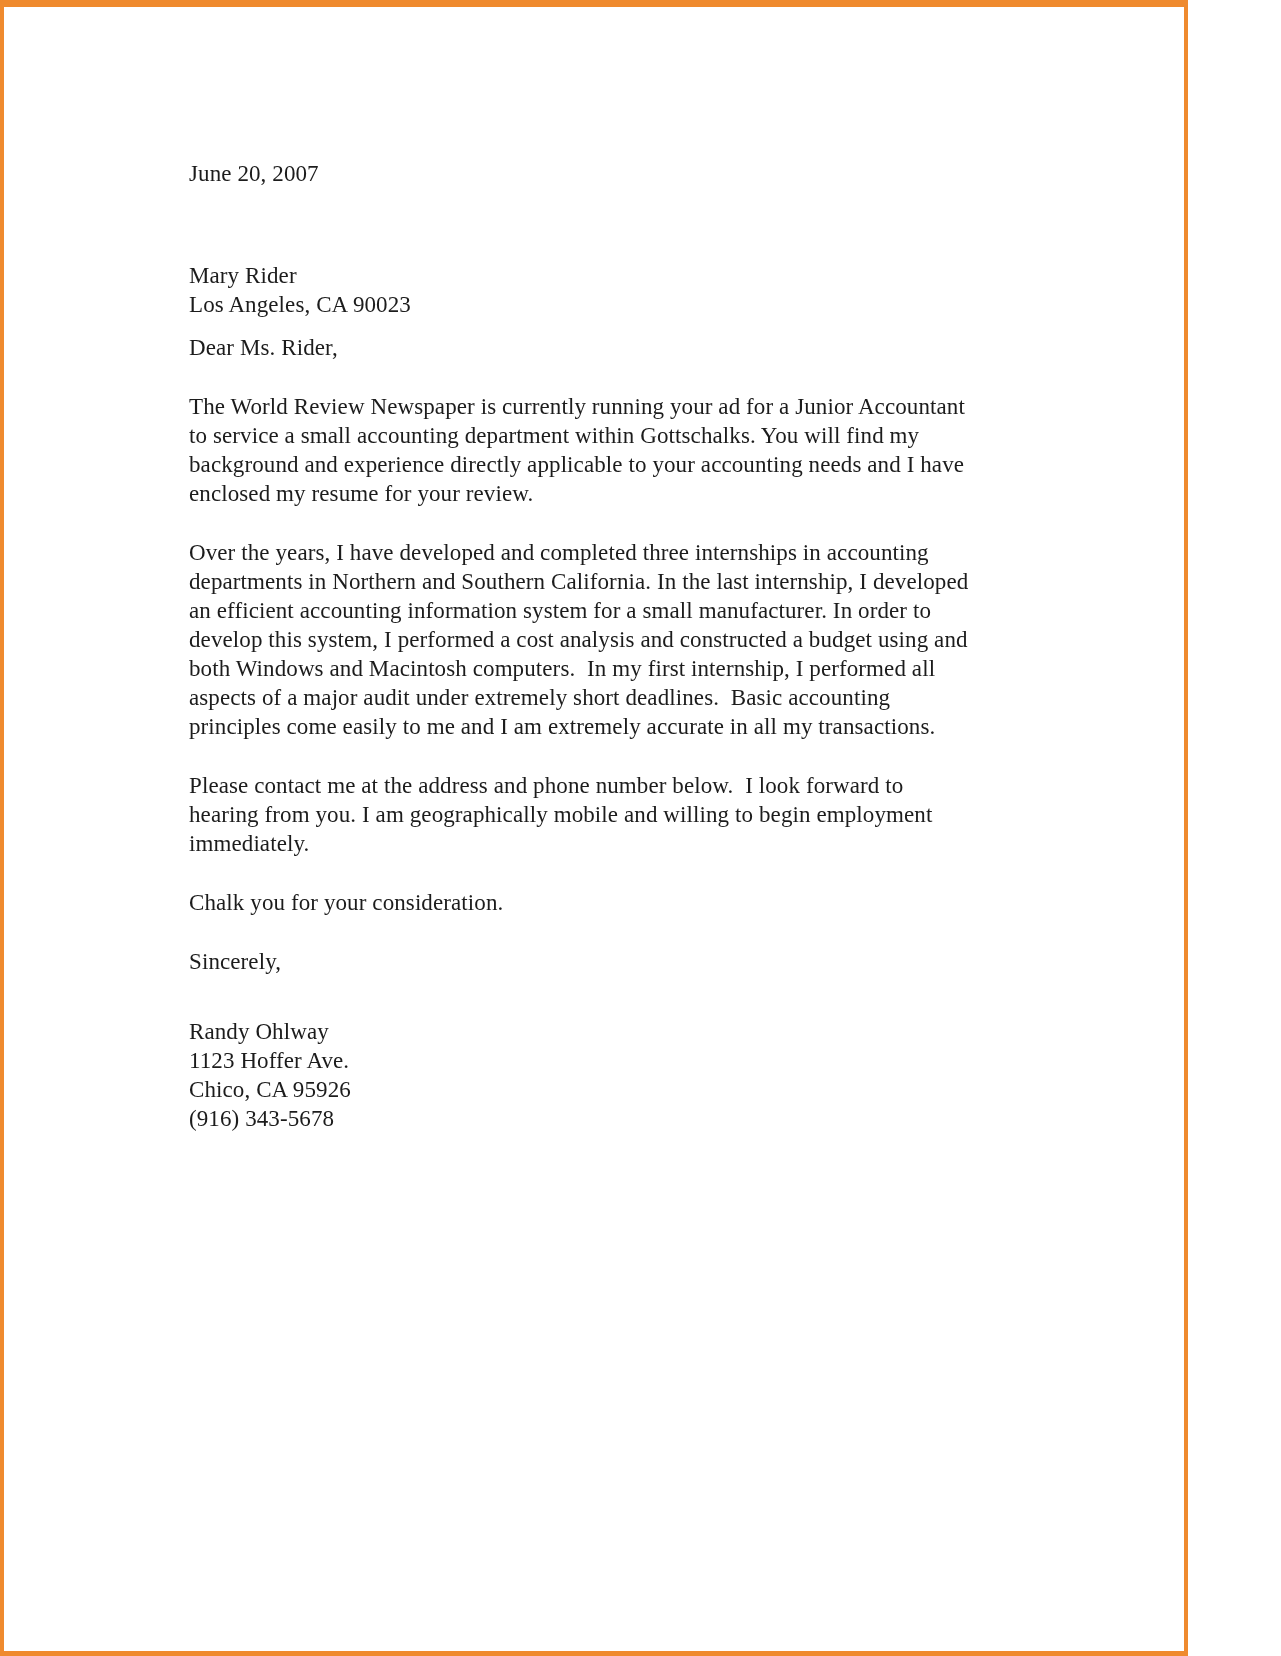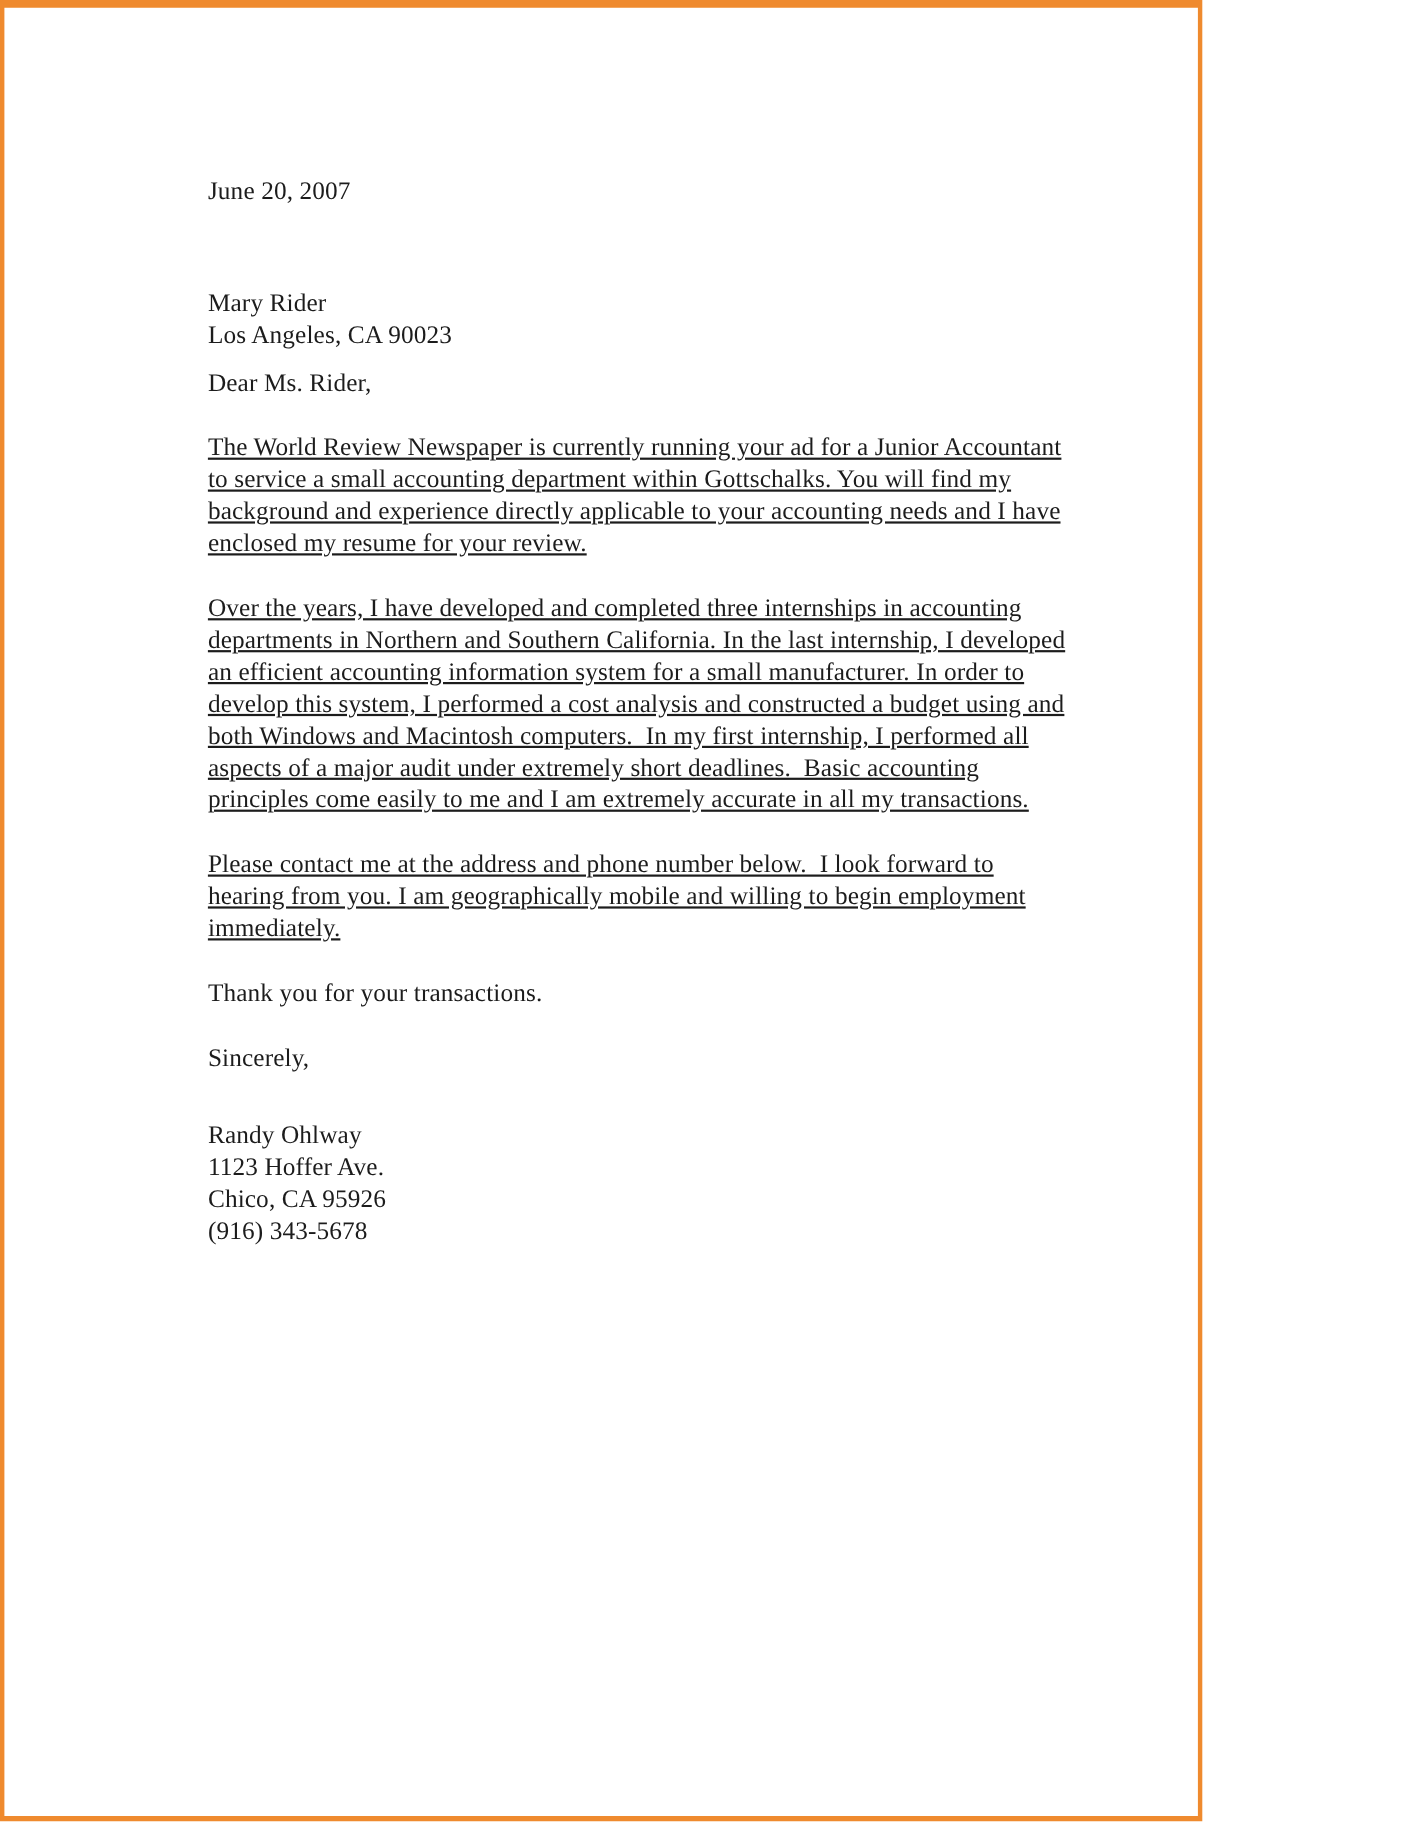--- a/index.html
+++ b/index.html
@@ -2,21 +2,21 @@
 <html><head>
 <meta charset="utf-8">
 <style>
   html, body {
     margin: 0;
     padding: 0;
     background: #ffffff;
   }
   .page {
     position: relative;
-    width: 1093px;
+    width: 1188px;
     height: 1656px;
     box-sizing: border-box;
     background: #ffffff;
     border-top: 7px solid #ef8a2e;
     border-right: 4px solid #ef8a2e;
     border-bottom: 5px solid #ef8a2e;
     border-left: 4px solid #ef8a2e;
     overflow: hidden;
   }
   .content {
@@ -26,21 +26,21 @@
     line-height: 29px;
     color: #1c1c1c;
     letter-spacing: 0.1px;
   }
   .line {
     white-space: pre; 
   }
   .date-block      { margin-bottom: 73px; }
   .recipient-block { margin-bottom: 14px; }
   .salutation-block{ margin-bottom: 30px; }
-  .para            { margin-bottom: 30px; text-decoration: underline; }
+  .para            { margin-bottom: 30px; }
   .thanks-block    { margin-bottom: 30px; }
   .closing-block   { margin-bottom: 41px; }
 </style>
 </head>
 <body>
 
 <div class="page">
   <div class="content">
 
     <div class="date-block">
@@ -73,21 +73,21 @@
       <div class="line">principles come easily to me and I am extremely accurate in all my transactions.</div>
     </div>
 
     <div class="para">
       <div class="line">Please contact me at the address and phone number below.  I look forward to</div>
       <div class="line">hearing from you. I am geographically mobile and willing to begin employment</div>
       <div class="line">immediately.</div>
     </div>
 
     <div class="thanks-block">
-      <div class="line">Thank you for your transactions.</div>
+      <div class="line">Chalk you for your consideration.</div>
     </div>
 
     <div class="closing-block">
       <div class="line">Sincerely,</div>
     </div>
 
     <div class="signature-block">
       <div class="line">Randy Ohlway</div>
       <div class="line">1123 Hoffer Ave.</div>
       <div class="line">Chico, CA 95926</div>

